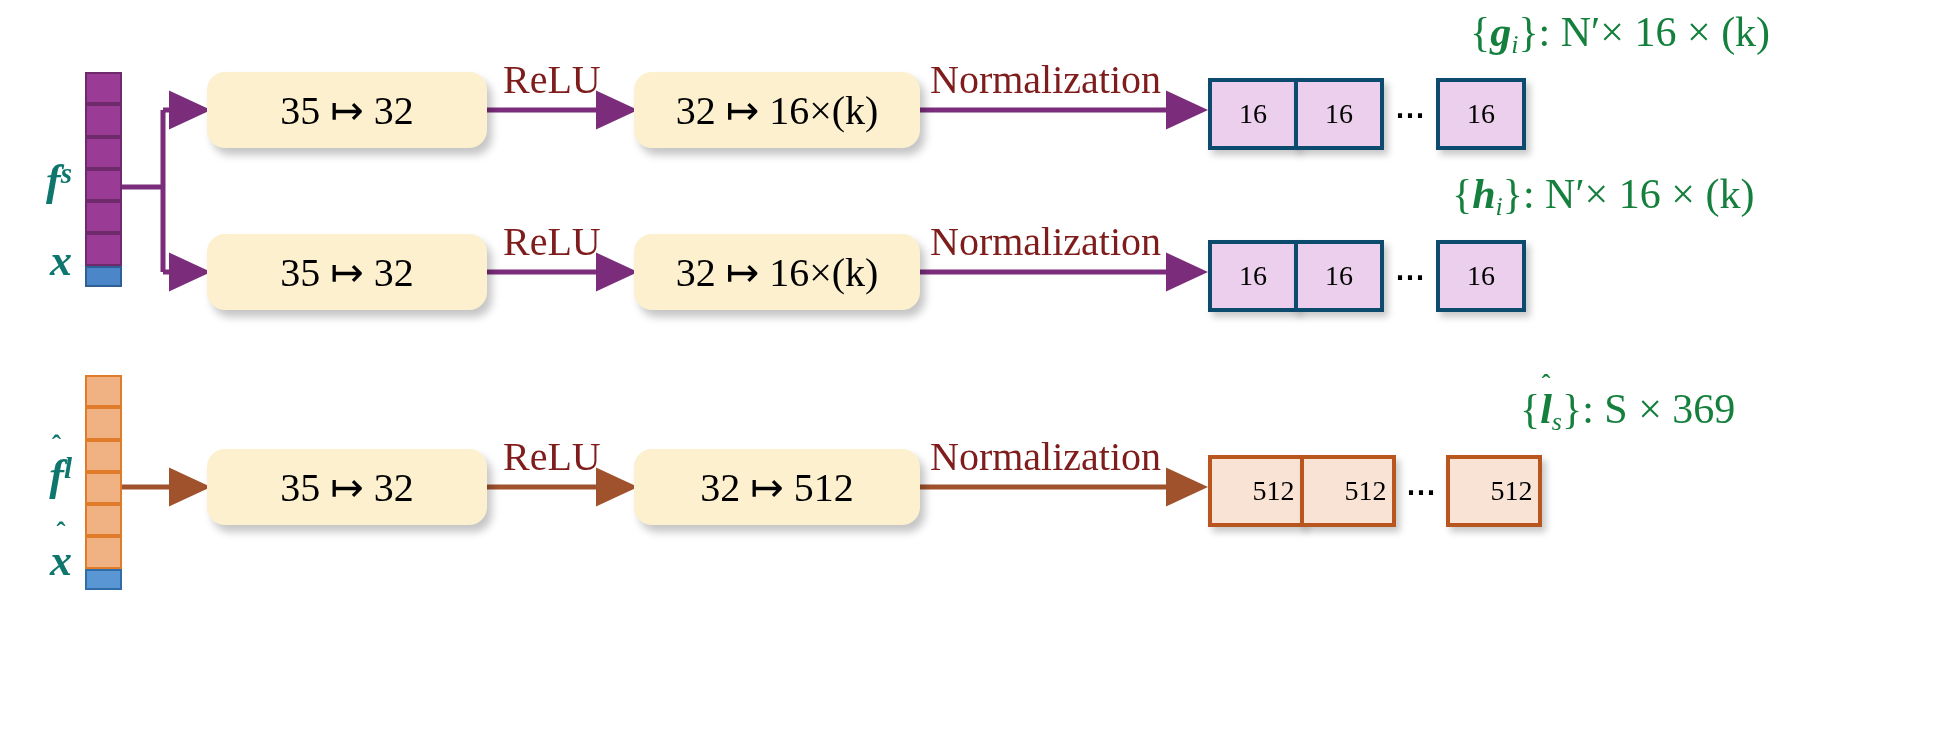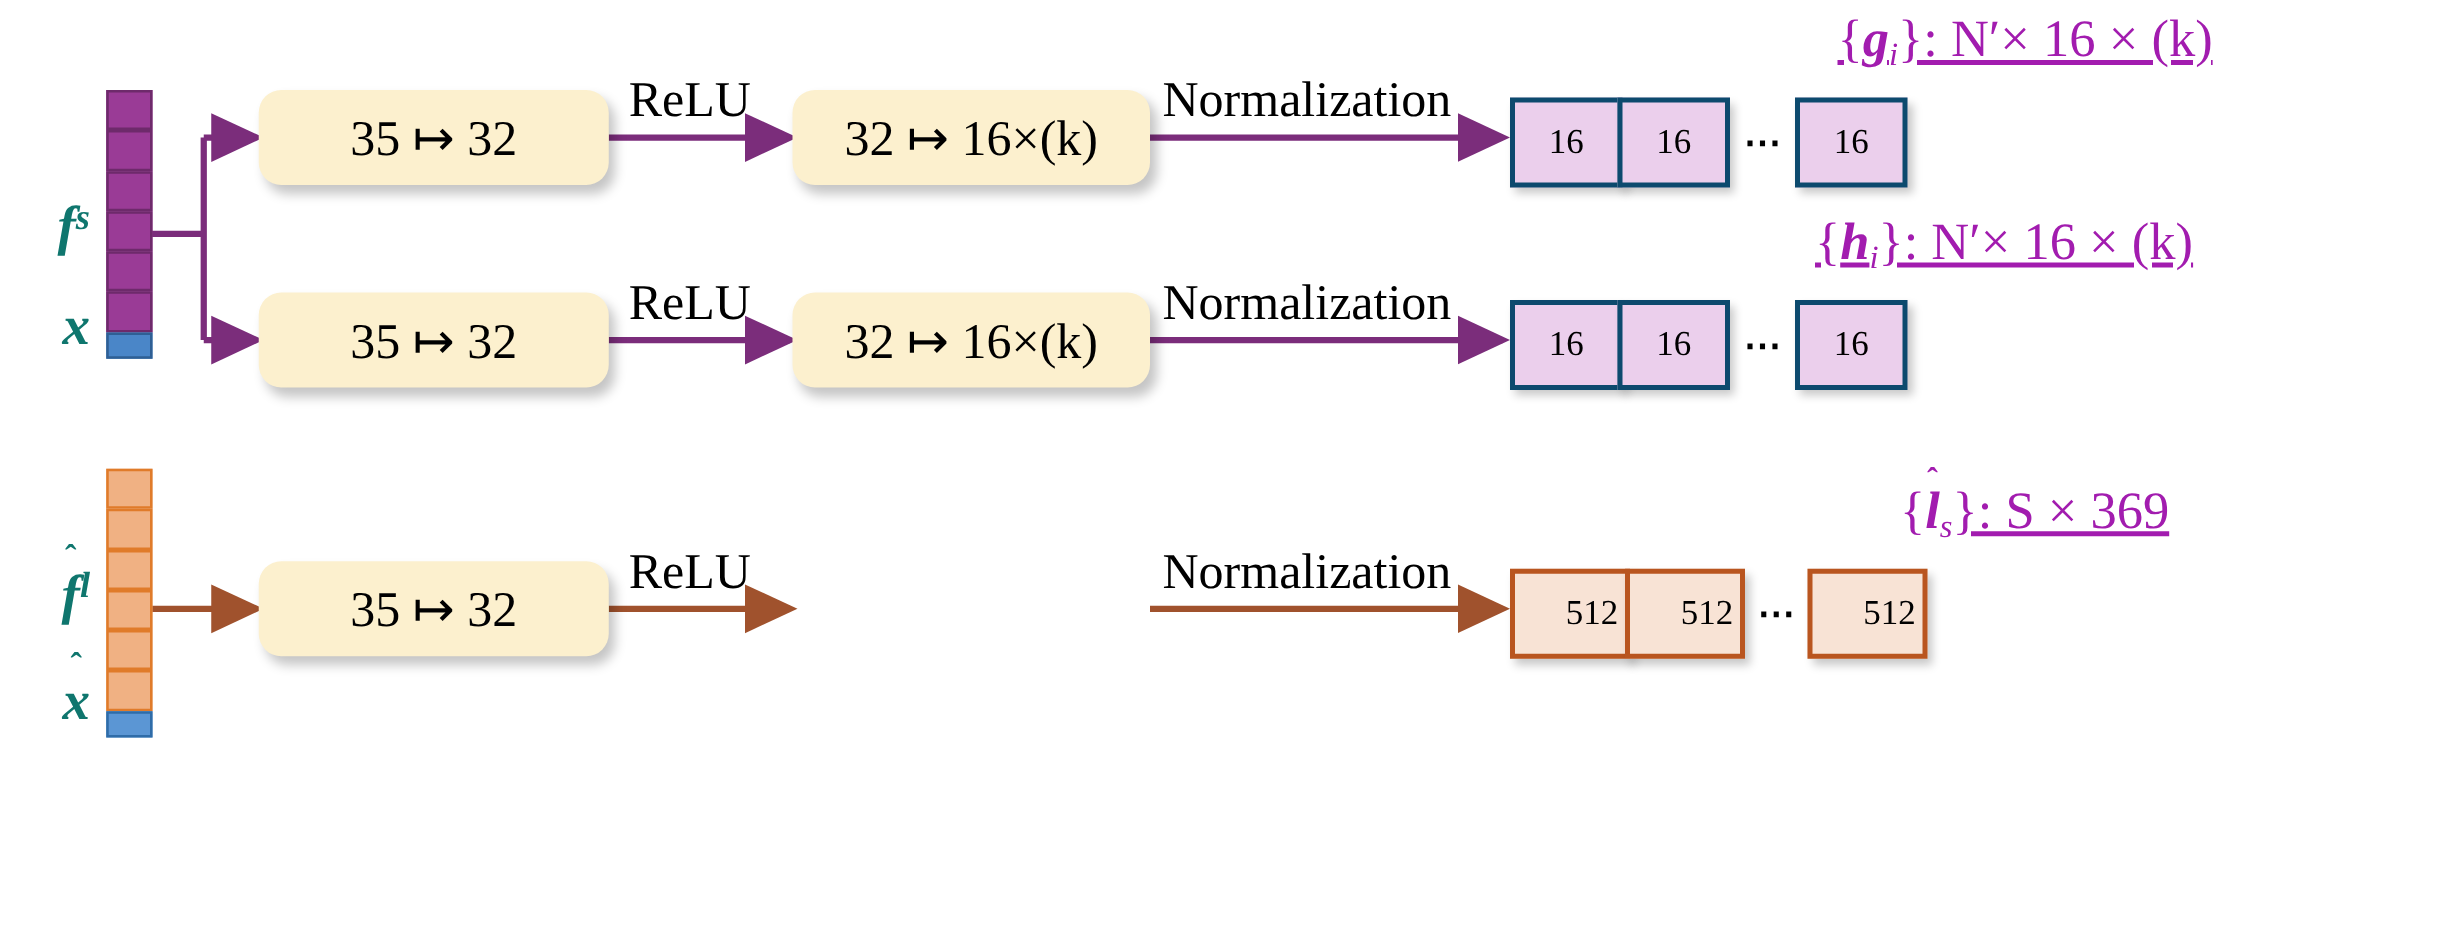--- a/index.html
+++ b/index.html
@@ -22,33 +22,33 @@
   .vlabel{position:absolute;font-style:italic;font-weight:bold;
           color:#0f766e;white-space:nowrap;text-align:right;}
 
   
   .mlp{position:absolute;background:#FCF0CE;border-radius:18px;
        display:flex;align-items:center;justify-content:center;
        box-shadow:5px 7px 9px rgba(0,0,0,.23);
        color:#000;white-space:nowrap;}
 
   
-  .edgelbl{position:absolute;white-space:nowrap;color:#000000;}
+  .edgelbl{position:absolute;white-space:nowrap;color:#7f1d1d;}
 
   
   .outgrp{position:absolute;display:flex;align-items:center;}
   .ocell{box-sizing:border-box;display:flex;align-items:center;
          justify-content:center;white-space:nowrap;}
   .outgrp.purple .ocell{background:#EBCFEC;border:4px solid #0c4a6e;}
   .outgrp.orange .ocell{background:#F8E3D5;border:4px solid #B9551F;padding-left:35px;}
   .ocell.shadow{box-shadow:4px 5px 7px rgba(0,0,0,.22);}
   .odots{display:flex;align-items:center;justify-content:center;
          color:#000;font-weight:bold;}
 
-  .outcap{position:absolute;white-space:nowrap;color:#a21caf;text-align:center;text-decoration:underline;}
+  .outcap{position:absolute;white-space:nowrap;color:#15803d;text-align:center;}
 
   
   svg.wires{position:absolute;left:0;top:0;width:1960px;height:752px;
             pointer-events:none;}
   sub.sm{font-size:.62em;font-style:italic;font-weight:normal;vertical-align:-.28em;}
   sup.sm{font-size:.66em;font-style:italic;vertical-align:.42em;}
 </style>
 </head>
 <body>
 
@@ -195,20 +195,23 @@
   </div>
 
   <div class="mlp" style="left:207px;top:449px;width:280px;height:76px;font-size:40px;">
     <span>35  ↦ 32</span>
   </div>
 
   <div class="edgelbl" style="left:503px;top:433px;font-size:40px;">
     <span>ReLU</span>
   </div>
 
+  <div class="mlp" style="left:634px;top:449px;width:286px;height:76px;font-size:40px;">
+    <span>32  ↦  512</span>
+  </div>
 
   <div class="edgelbl" style="left:930px;top:433px;font-size:40px;">
     <span>Normalization</span>
   </div>
 
   <div class="outcap" style="left:1520px;top:385px;font-size:42px;">
     <span style="position:relative;display:inline-block;">
       <span>{<span style="position: relative; display: inline-block; font-style: italic; font-weight: bold;"><span style="position: absolute; left: 50%; transform: translateX(-50%); top: -16px; font-size: 0.62em; font-style: normal;">̂</span>l</span></span>
     </span><sub class="sm">s</sub><span>}: S × 369</span>
   </div>

